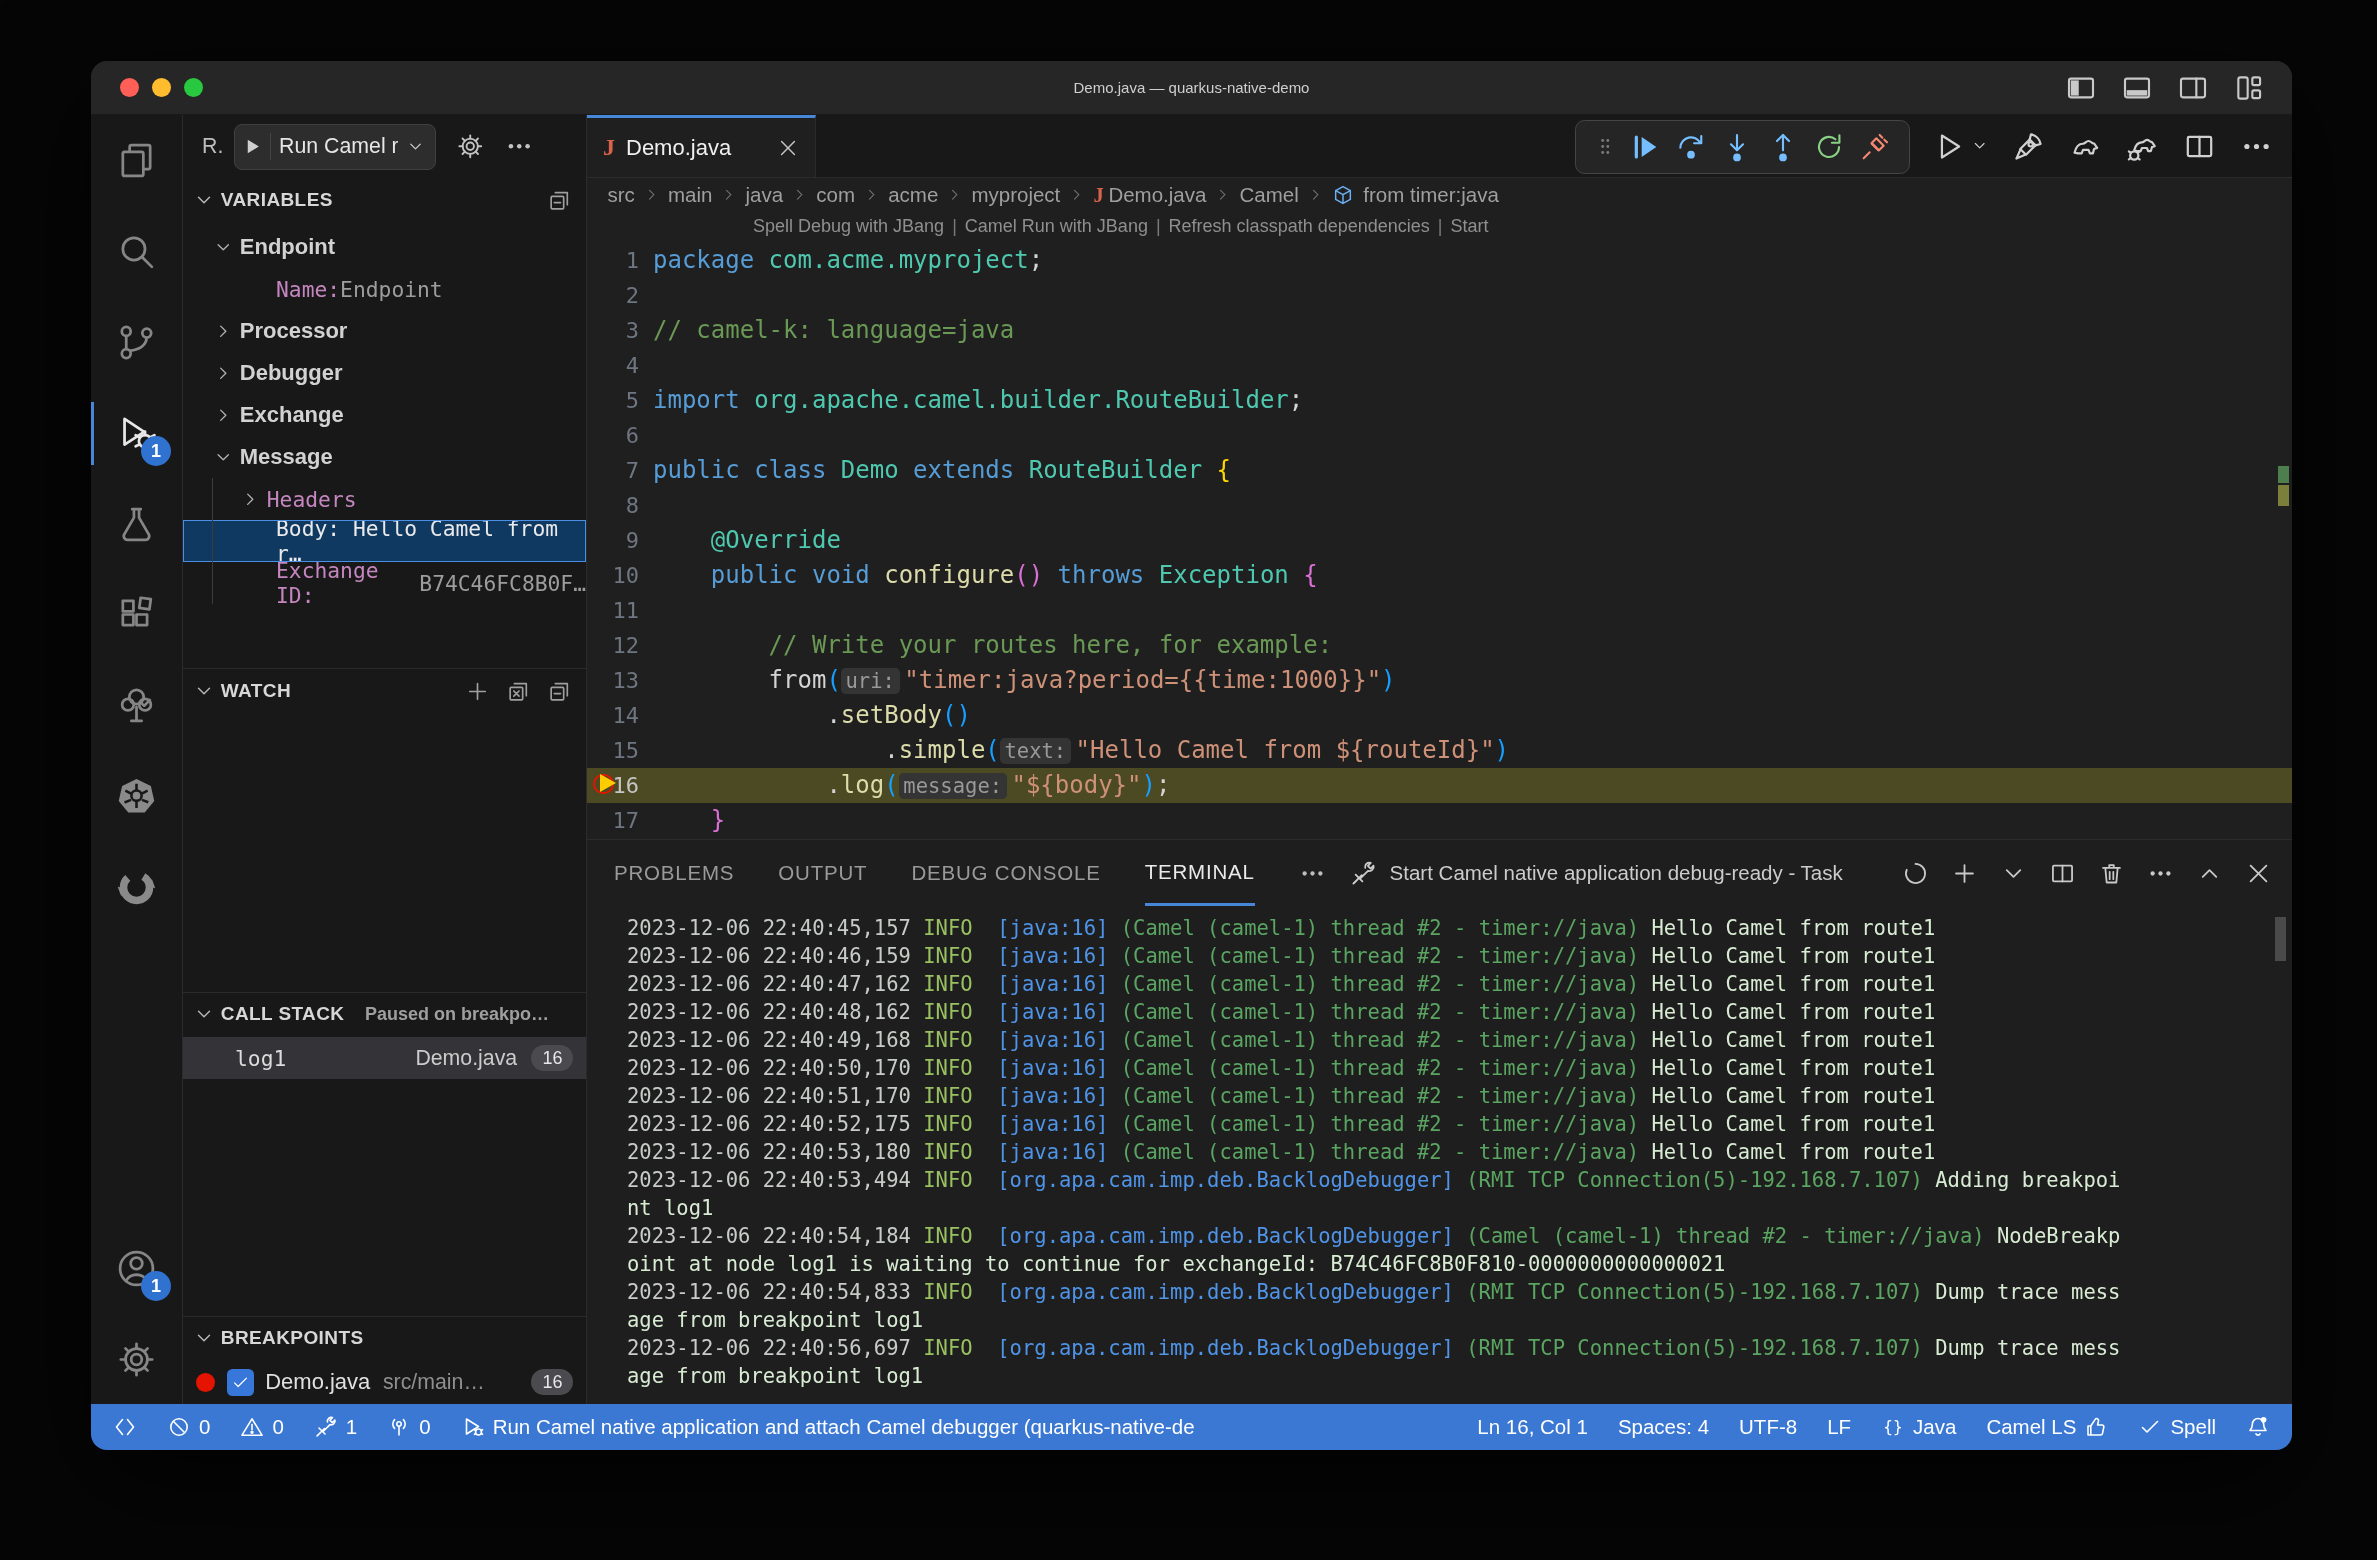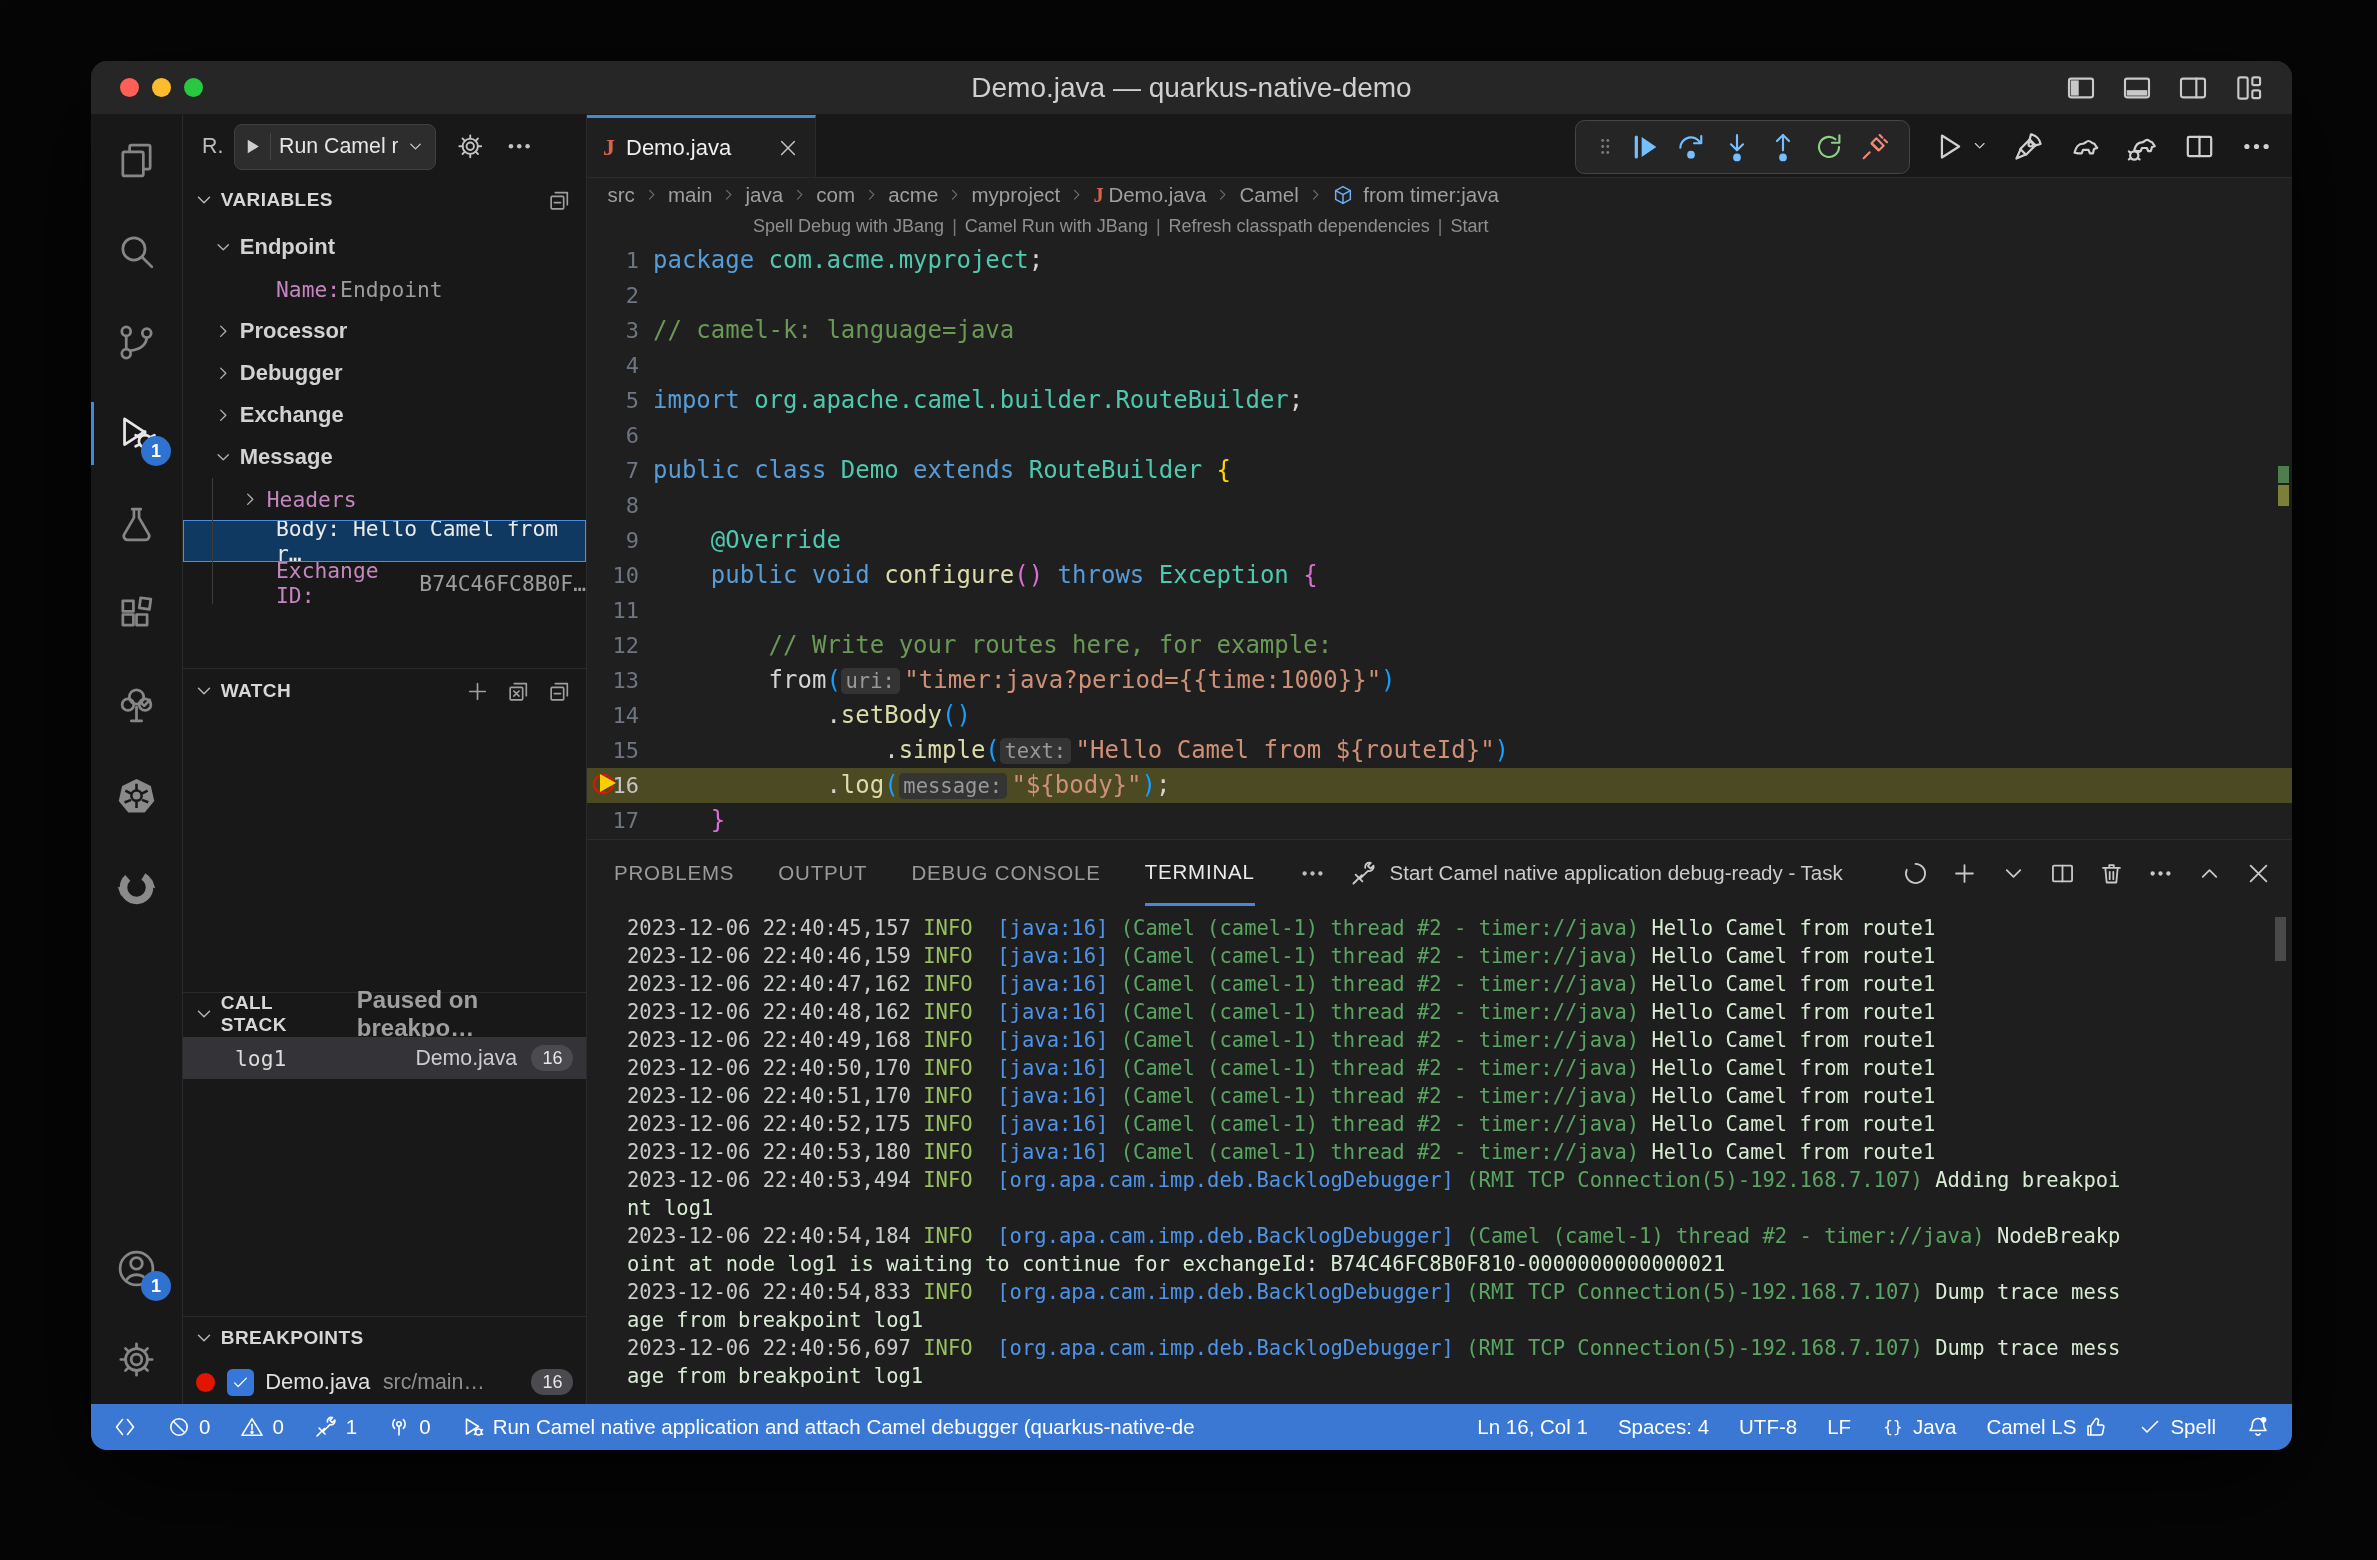--- a/index.html
+++ b/index.html
@@ -4,21 +4,21 @@
 <style>
   html,body{margin:0;padding:0;width:2377px;height:1560px;overflow:hidden;background:#060606;
     font-family:"Liberation Sans",sans-serif;-webkit-font-smoothing:antialiased;color:#ccc;}
   .window{position:absolute;left:91px;top:61px;width:2201px;height:1389px;background:#1f1f1f;
     border-radius:16px;overflow:hidden;box-shadow:0 32px 111px rgba(0,0,0,.8);display:flex;flex-direction:column;}
   
   .titlebar{height:53px;background:#262626;border-bottom:0.8px solid #1a1a1a;position:relative;flex:none;}
   .traffic{position:absolute;left:28.5px;top:17.4px;display:flex;gap:13.4px;}
   .tl{width:19px;height:19px;border-radius:50%;}
   .title{position:absolute;left:0;right:0;top:0;height:53px;display:flex;align-items:center;justify-content:center;
-    font-size:28px;color:#cfcfcf;}
+    font-size:15px;color:#cfcfcf;}
   .tb-icons{position:absolute;right:27px;top:0;height:53px;display:flex;align-items:center;gap:24px;color:#c9c9c9;}
   .tb-icons .ic{width:32px;height:32px;}
   
   .main{flex:1;display:flex;min-height:0;}
   .activitybar{width:91px;background:#181818;border-right:0.8px solid #2b2b2b;position:relative;flex:none;}
   .ab-item{position:absolute;left:0;width:91px;height:91px;display:flex;align-items:center;justify-content:center;color:#868686;}
   .ab-item.active{color:#e7e7e7;}
   .ab-item.active::before{content:"";position:absolute;left:0;top:14.2px;bottom:14.2px;width:3.2px;background:#4787d8;}
   .ab-item .ic{width:41px;height:41px;position:relative;}
   .badge{position:absolute;right:11px;bottom:12.6px;min-width:30px;height:30px;border-radius:15px;background:#2f72d0;
@@ -30,21 +30,21 @@
   .runbtn{margin-left:11px;height:44px;background:#2d2d2d;border:0.8px solid #404040;border-radius:8px;
     display:flex;align-items:center;padding:0 9.5px 0 8px;gap:8px;max-width:182px;}
   .runbtn .play{width:24px;height:24px;color:#6cc26c;flex:none;}
   .runbtn .sep{width:0.8px;height:27px;background:#454545;flex:none;}
   .runbtn .lbl{color:#e6e6e6;font-size:21.3px;white-space:nowrap;overflow:hidden;}
   .runbtn .ic{width:19px;height:19px;color:#cfcfcf;flex:none;}
   .runrow .gear,.runrow .dots{width:28.5px;height:28.5px;color:#c3c3c3;margin-left:20.5px;}
   .sec-h{position:absolute;left:0;right:0;height:44px;display:flex;align-items:center;color:#d7d7d7;}
   .sec-h .chev{width:22px;height:22px;margin:0 6.3px 0 9.5px;color:#b5b5b5;flex:none;}
   .sec-h .ht{font-weight:bold;font-size:19px;letter-spacing:0.4px;}
-  .sec-h .hsub{font-weight:bold;font-size:24px;color:#9f9f9f;margin-left:20.5px;}
+  .sec-h .hsub{font-weight:bold;font-size:18px;color:#9f9f9f;margin-left:20.5px;}
   .sec-h .hacts{margin-left:auto;margin-right:14.2px;display:flex;gap:16px;color:#9f9f9f;}
   .sec-h .hacts .ic{width:25px;height:25px;}
   .sec-border{position:absolute;left:0;right:0;height:0;border-top:0.8px solid #2b2b2b;}
   .v-rows{position:absolute;left:0;right:0;}
   .v-row{height:42px;display:flex;align-items:center;position:relative;}
   .v-row .chev{width:20.5px;height:20.5px;color:#b0b0b0;margin-right:6.3px;flex:none;}
   .v-row .guide{position:absolute;left:28.5px;top:0;bottom:0;width:0.8px;background:#3c3c3c;}
   .v-row.sel{background:#103962;outline:1.6px solid #4a8fe2;outline-offset:-1.6px;}
   .vb{font-weight:bold;color:#d2d2d2;}
   .vp{font-family:"DejaVu Sans Mono",monospace;color:#c586c0;font-size:21.3px;}

